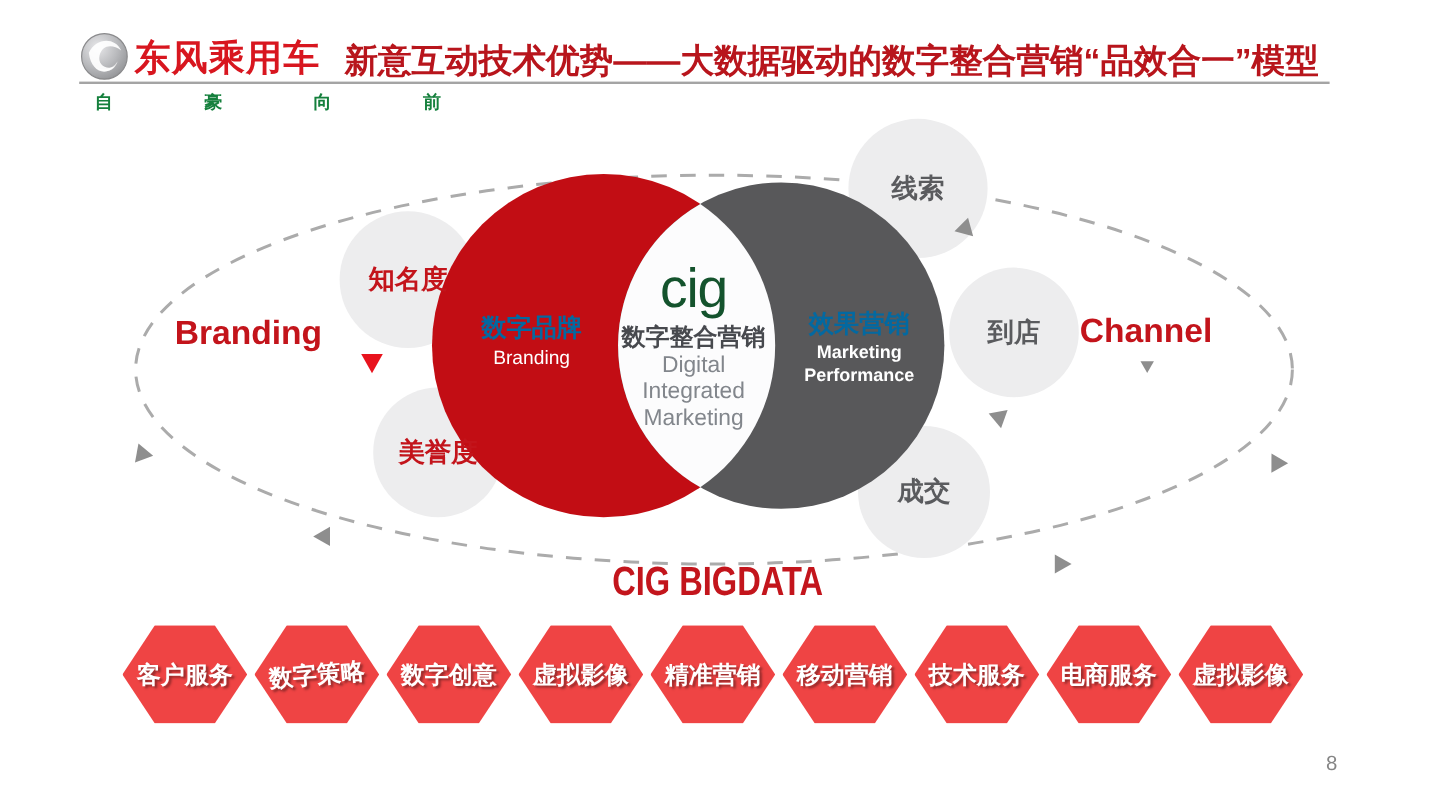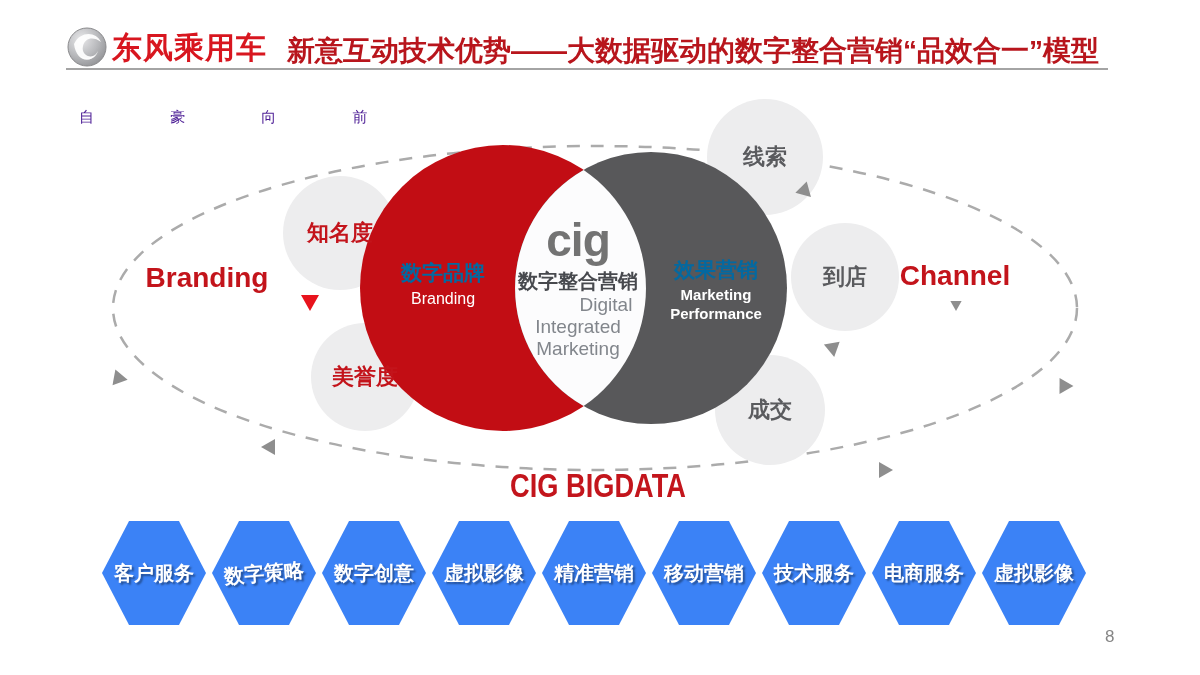--- a/index.html
+++ b/index.html
@@ -5,40 +5,40 @@
   html,body{margin:0;padding:0;background:#ffffff;}
   #slide{
     position:relative;width:1200px;height:675px;background:#ffffff;overflow:hidden;
     font-family:"Liberation Sans","DejaVu Sans",sans-serif;
   }
   .abs{position:absolute;}
   .ctr{transform:translate(-50%,-50%);text-align:center;white-space:nowrap;}
 
   
   .brand-name{left:112px;top:28px;font-size:30px;font-weight:900;color:#d8161f;letter-spacing:1px;}
-  .brand-slogan{left:79px;top:76px;font-size:15px;font-weight:normal;color:#4c1d95;letter-spacing:36px;margin-top:32px;}
+  .brand-slogan{left:79px;top:76px;font-size:15px;font-weight:bold;color:#15803d;letter-spacing:36px;}
   .header-rule{left:66px;top:68px;width:1042px;height:2px;background:#a4a4a4;}
   .slide-title{left:287px;top:32px;font-size:28px;font-weight:bold;color:#b8151c;}
 
   
   .sat-label-red{font-size:22px;font-weight:bold;color:#c3141b;}
   .sat-label-gray{font-size:22px;font-weight:bold;color:#5a5b5e;}
   .circle-cn{font-size:21px;font-weight:bold;color:#0369a1;}
   .circle-en{font-size:16px;color:#ffffff;}
   .circle-en-sm{font-size:15px;font-weight:bold;color:#ffffff;}
-  .cig-logo{font-size:46px;font-weight:700;color:#737373;letter-spacing:-1px;}
+  .cig-logo{font-size:46px;font-weight:400;color:#14532d;letter-spacing:-1px;}
   .lens-cn{font-size:20px;font-weight:bold;color:#47494e;}
   .lens-en{font-size:19px;color:#82868c;}
   .side-label{font-size:28px;font-weight:bold;color:#c3141b;}
   .bigdata-label{font-size:34px;font-weight:800;color:#c3151c;transform:translate(-50%,-50%) scaleX(0.8);}
 
   
   .hex-row{left:102px;top:521px;display:flex;gap:6px;}
   .hex{
-    width:104px;height:104px;background:#3b82f6;
+    width:104px;height:82px;background:#ef4444;
     clip-path:polygon(26% 0,74% 0,100% 50%,74% 100%,26% 100%,0 50%);
     display:flex;align-items:center;justify-content:center;
   }
   .hex span{
     color:#fff;font-size:20px;font-weight:bold;white-space:nowrap;
     text-shadow:2px 2px 2px rgba(0,0,0,0.4);
   }
   .hex span.tilt{transform:rotate(-5deg);}
 
   .page-number{left:1105px;top:627px;font-size:17px;color:#858585;}
@@ -100,21 +100,21 @@
 
   <div class="abs ctr circle-cn" style="left:443px;top:273px;">数字品牌</div>
   <div class="abs ctr circle-en" style="left:443px;top:299px;">Branding</div>
 
   <div class="abs ctr circle-cn" style="left:716px;top:270px;">效果营销</div>
   <div class="abs ctr circle-en-sm" style="left:716px;top:294px;">Marketing</div>
   <div class="abs ctr circle-en-sm" style="left:716px;top:313px;">Performance</div>
 
   <div class="abs ctr cig-logo" style="left:578px;top:240px;">cig</div>
   <div class="abs ctr lens-cn" style="left:578px;top:281px;font-family:Liberation Mono, monospace;">数字整合营销</div>
-  <div class="abs ctr lens-en" style="left:578px;top:305px;margin-left:28px;">Digital</div>
+  <div class="abs ctr lens-en" style="left:578px;top:305px;">Digital</div>
   <div class="abs ctr lens-en" style="left:578px;top:327px;">Integrated</div>
   <div class="abs ctr lens-en" style="left:578px;top:349px;">Marketing</div>
 
   <div class="abs ctr side-label" style="left:207px;top:278px;">Branding</div>
   <div class="abs ctr side-label" style="left:955px;top:276px;">Channel</div>
   <div class="abs ctr bigdata-label" style="left:598px;top:485px;">CIG BIGDATA</div>
 
   <div class="abs hex-row">
     <div class="hex">
         <span>客户服务</span>

